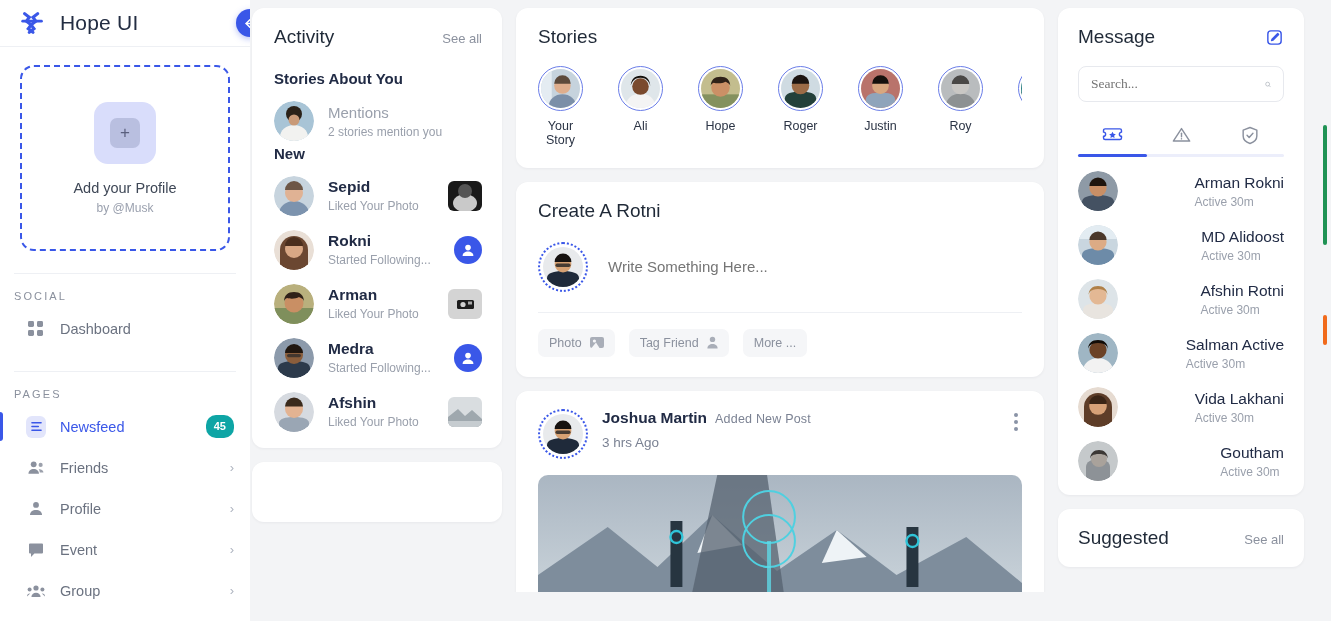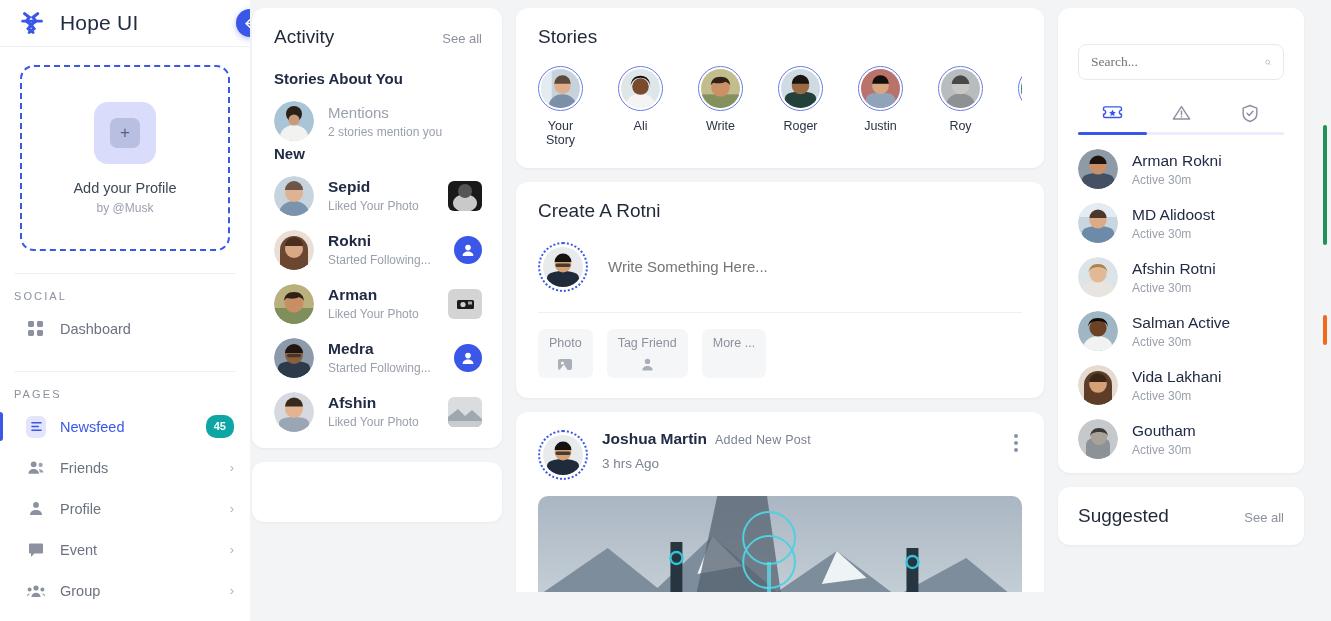--- a/index.html
+++ b/index.html
@@ -122,21 +122,20 @@
   .compose-input {
     flex: 1; border: none; outline: none; background: transparent;
     font-size: 15px; color: #b7bcc6; font-family: "Liberation Sans", sans-serif;
   }
   .compose-sep { height: 1px; background: #eef0f4; margin: 20px 0 0 0; }
   .compose-actions { display: flex; gap: 14px; margin-top: 16px; }
   .chip {
     background: #f5f6f8; border-radius: 7px; padding: 7px 11px;
     font-size: 12.5px; color: #8b919e; display: flex; align-items: center; gap: 8px;
     cursor: pointer;
-    flex-direction: column;
   }
 
   .feed-post { padding: 18px 22px 0 22px; }
   .post-meta-row { display: flex; align-items: flex-start; gap: 14px; }
   .post-meta { flex: 1; }
   .post-name-line { display: flex; align-items: baseline; gap: 8px; }
   .post-author { font-size: 15.5px; font-weight: 700; color: #212b45; }
   .post-action { font-size: 12.5px; color: #7b8293; letter-spacing: .2px; }
   .post-time { font-size: 13.5px; color: #7b8293; margin-top: 8px; }
   .kebab { display: flex; flex-direction: column; gap: 3px; padding: 4px; cursor: pointer; }
@@ -157,21 +156,21 @@
     font-size: 13.5px; color: #aeb3bd; font-family: Liberation Serif, serif;
   }
   .msg-tabs { display: flex; margin-top: 18px; position: relative; }
   .msg-tab { flex: 1; display: flex; align-items: center; justify-content: center; height: 30px; cursor: pointer; color: #8b919e; }
   .msg-tab.active { color: #3a57e8; }
   .tabs-underline { height: 3px; background: #eceefb; border-radius: 3px; margin-top: 4px; position: relative; }
   .tabs-underline::after {
     content: ""; position: absolute; left: 0; top: 0; height: 3px; width: 33.33%;
     background: #3a57e8; border-radius: 3px;
   }
-  .msg-row { display: flex; align-items: center; gap: 14px; margin-top: 14px; cursor: pointer; }
+  .msg-row { display: flex; align-items: center; gap: 14px; margin-top: 14px; cursor: pointer; justify-content: space-between; }
   .msg-av { width: 40px; height: 40px; border-radius: 50%; flex: 0 0 40px; overflow: hidden; }
   .msg-name { font-size: 15.5px; color: #212b45; }
   .msg-sub { font-size: 12px; color: #9aa0ac; margin-top: 3px; }
   .sug-card { margin-top: 14px; padding: 18px 20px; }
 
   
   .edge-bar { position: absolute; right: 4px; width: 4px; border-radius: 3px; }
   .edge-green { background: #1f9254; }
   .edge-orange { background: #f16a1b; }
 
@@ -514,21 +513,21 @@
             <div class="story-ring">
                 <div>
               <svg class="av-img" viewBox="0 0 40 40">
                     <rect width="40" height="40" fill="#c3bd8e"></rect>
               <rect y="26" width="40" height="14" fill="#84915f"></rect>
                     <circle cx="20" cy="19" r="9.5" fill="#cb9066"></circle>
               <path d="M10 18c0-7 4-10 10-10s10 3 10 10c0-3-3-4-5-5-3 2-9 2-12 1-2 1-3 2-3 4z" fill="#2f2118"></path>
                   </svg>
             </div>
               </div>
-            <div class="story-name">Write</div>
+            <div class="story-name">Hope</div>
           </div>
           <div class="story">
             <div class="story-ring">
                 <div>
               <svg class="av-img" viewBox="0 0 40 40">
                     <rect width="40" height="40" fill="#cfdbe2"></rect>
               <path d="M4 40V30c0-5 7-7 16-7s16 2 16 7v10z" fill="#23403a"></path>
                     <circle cx="20" cy="17" r="9" fill="#9c6b46"></circle>
               <path d="M11 15a9 9 0 0 1 18 0z" fill="#1c1410"></path>
                   </svg>
@@ -665,20 +664,29 @@
             <circle cx="232" cy="42" r="26" fill="none" stroke="#4fd0e0" stroke-width="2"></circle>
             <circle cx="232" cy="66" r="26" fill="none" stroke="#4fd0e0" stroke-width="2"></circle>
             <rect x="230" y="66" width="4" height="62" fill="#5fd8e6" opacity=".8"></rect>
           </svg>
         </div>
       </div>
     </div>
 
     <div class="col-right">
       <div class="card msg-card">
+        <div class="msg-head">
+          <span class="card-title">Message</span>
+          <span class="edit-btn">
+            <svg width="19" height="19" viewBox="0 0 20 20" fill="none" stroke="#3a57e8" stroke-width="1.5" stroke-linecap="round" stroke-linejoin="round">
+              <path d="M3 6.2a3.2 3.2 0 0 1 3.2-3.2h7.6A3.2 3.2 0 0 1 17 6.2v7.6a3.2 3.2 0 0 1-3.2 3.2H6.2A3.2 3.2 0 0 1 3 13.8z"></path>
+              <path d="M13.4 5.9l.9.9-6 6-1.4.5.5-1.4z"></path>
+            </svg>
+          </span>
+        </div>
 
         <div class="search-wrap">
           <input class="search-input" placeholder="Search..." style="">
           <svg width="15" height="15" viewBox="0 0 16 16" fill="none" stroke="#9aa0ac" stroke-width="1.5">
             <circle cx="7" cy="7" r="5.2"></circle>
               <path d="M11 11l3.2 3.2" stroke-linecap="round"></path>
           </svg>
         </div>
 
         <div class="msg-tabs">

